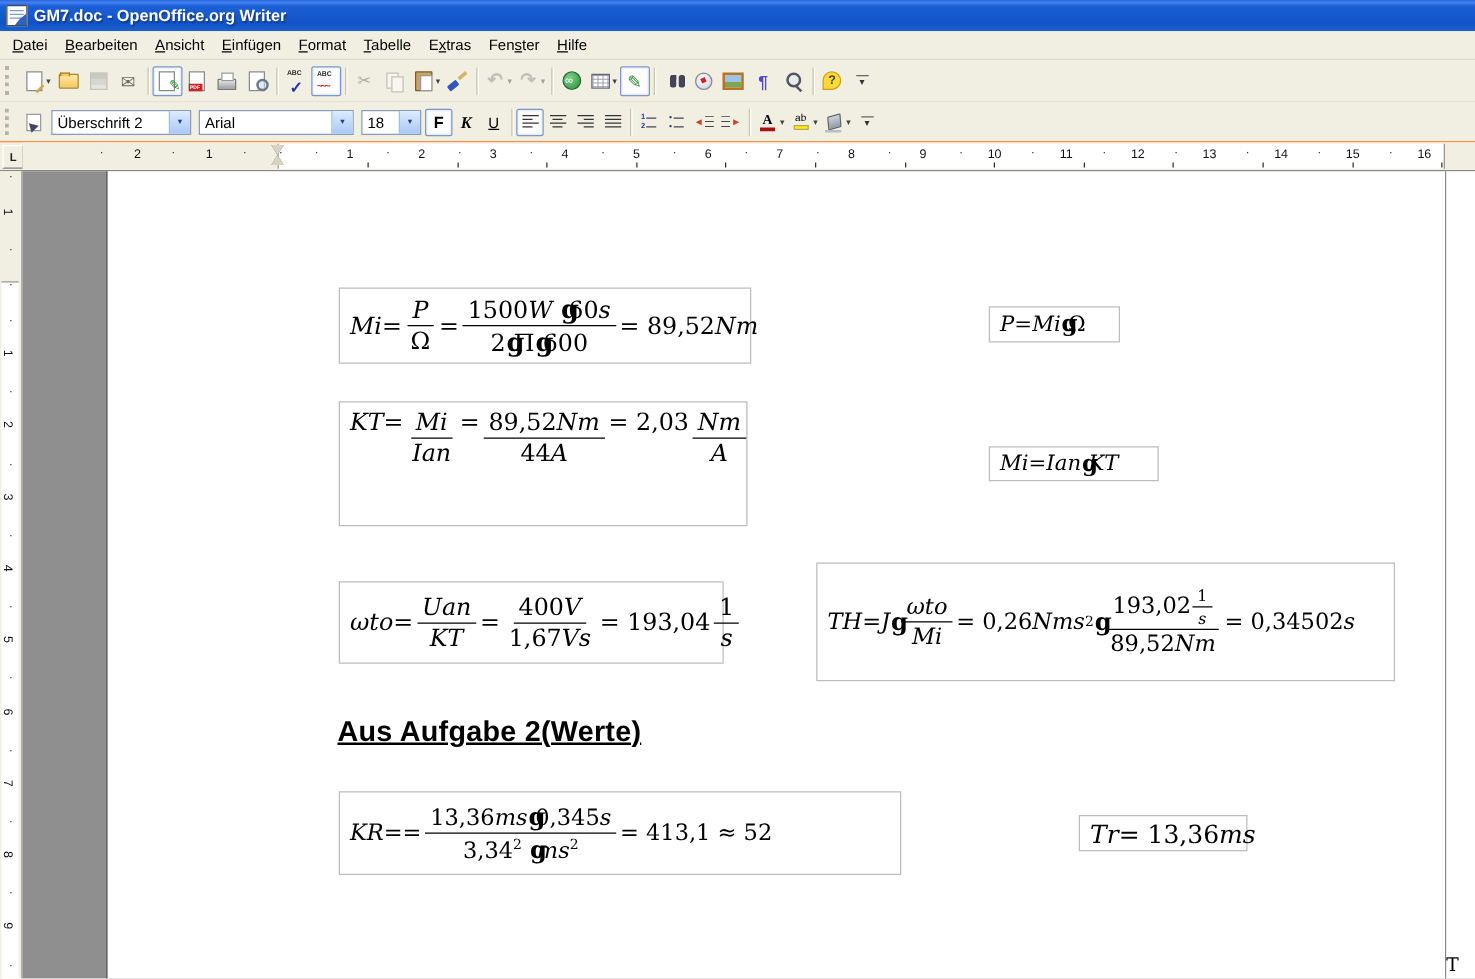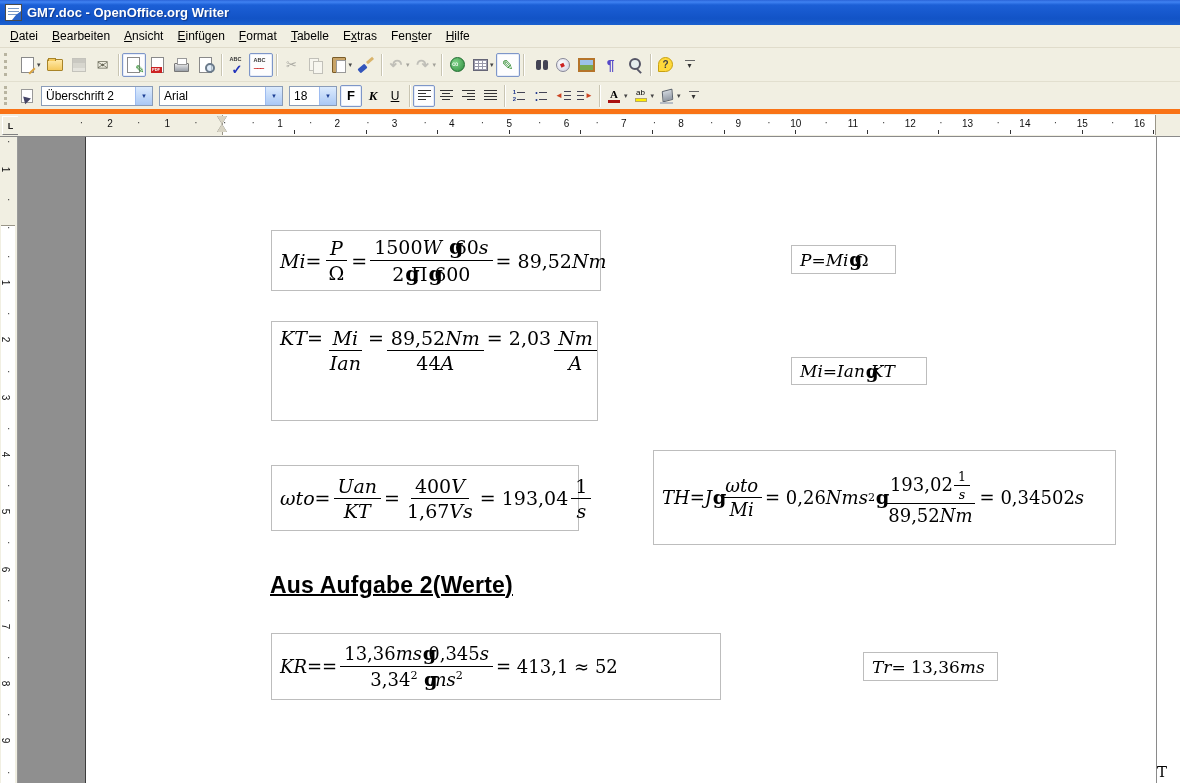--- a/index.html
+++ b/index.html
@@ -14,21 +14,21 @@
   .title-icon::after{content:"";position:absolute;right:0;bottom:0;border:4px solid transparent;border-right:5px solid #2a64c8;border-bottom:5px solid #2a64c8;}
   .title-text{color:#fff;font-weight:bold;font-size:13px;text-shadow:1px 1px 1px #123a8a;white-space:nowrap;}
   
   .menubar{position:absolute;left:0;top:25px;width:100%;height:23px;background:#f1efe2;
     border-bottom:1px solid #e0dccb;display:flex;align-items:center;padding-left:3px;box-sizing:border-box;}
   .menu-item{font-size:12px;padding:3px 7px;cursor:default;}
   .menu-item u{text-decoration:underline;}
   
   .toolbar{position:absolute;left:0;width:100%;background:#f1efe2;display:flex;align-items:center;box-sizing:border-box;}
   #stdbar{top:48px;height:34px;border-bottom:1px solid #e2dfcf;padding-left:2px;}
-  #fmtbar{top:82px;height:32px;border-bottom:5px solid #f97316;padding-left:2px;}
+  #fmtbar{top:82px;height:32px;border-bottom:1px solid #f97316;padding-left:2px;}
   .grip{width:5px;height:70%;border-left:3px dotted #b8b4a0;margin:0 4px 0 2px;}
   .tsep{width:1px;height:22px;background:#c9c5b2;margin:0 3px;box-shadow:1px 0 0 #fff;}
   .tbtn{height:24px;min-width:24px;display:flex;align-items:center;justify-content:center;
         border:1px solid transparent;border-radius:2px;padding:0 1px;box-sizing:border-box;}
   #fmtbar .tbtn{height:22px;min-width:22px;}
   .tbtn.on{border-color:#7e96c8;background:#fdfdfe;box-shadow:inset 0 0 0 1px #e6ecf8;}
   .tbtn.off{opacity:.45;filter:grayscale(1);}
   .dd{font-size:7px;color:#444;margin-left:1px;}
   .ic{display:inline-flex;align-items:center;justify-content:center;width:18px;height:18px;
       font-size:13px;line-height:1;position:relative;}
@@ -517,21 +517,21 @@
         <div class="formula-box" style="left: 185px; top: 496px; width: 450px; height: 67px; font-size: 18px;">
           <span class="vi">KR</span>
           <span class="vr"> = </span>
           <span class="vr"> = </span>
           <span class="fr">
             <span class="nu"><span class="vr">13,36</span><span class="vi">ms</span><span class="mdot">g</span><span class="vr">0,345</span><span class="vi">s</span></span>
             <span class="de"><span class="vr">3,34</span><span class="sp">2</span><span class="vr"> </span><span class="mdot">g</span><span class="vi">ms</span><span class="sp">2</span></span>
           </span>
           <span class="vr"> = 413,1 ≈ 52</span>
         </div>
-        <div class="formula-box" style="left: 777px; top: 515px; width: 135px; height: 29px; font-size: 17px;">
+        <div class="formula-box" style="left: 777px; top: 515px; width: 135px; height: 29px; font-size: 20px;">
           <span class="vi">Tr</span>
           <span class="vr"> = 13,36</span>
           <span class="vi">ms</span>
         </div>
       </div>
     <div class="rightgap"></div>
     <div class="text-cursor" id="cursor" style="left: 1139px; top: 626px;">T</div>
   </div>
 </div>
 

